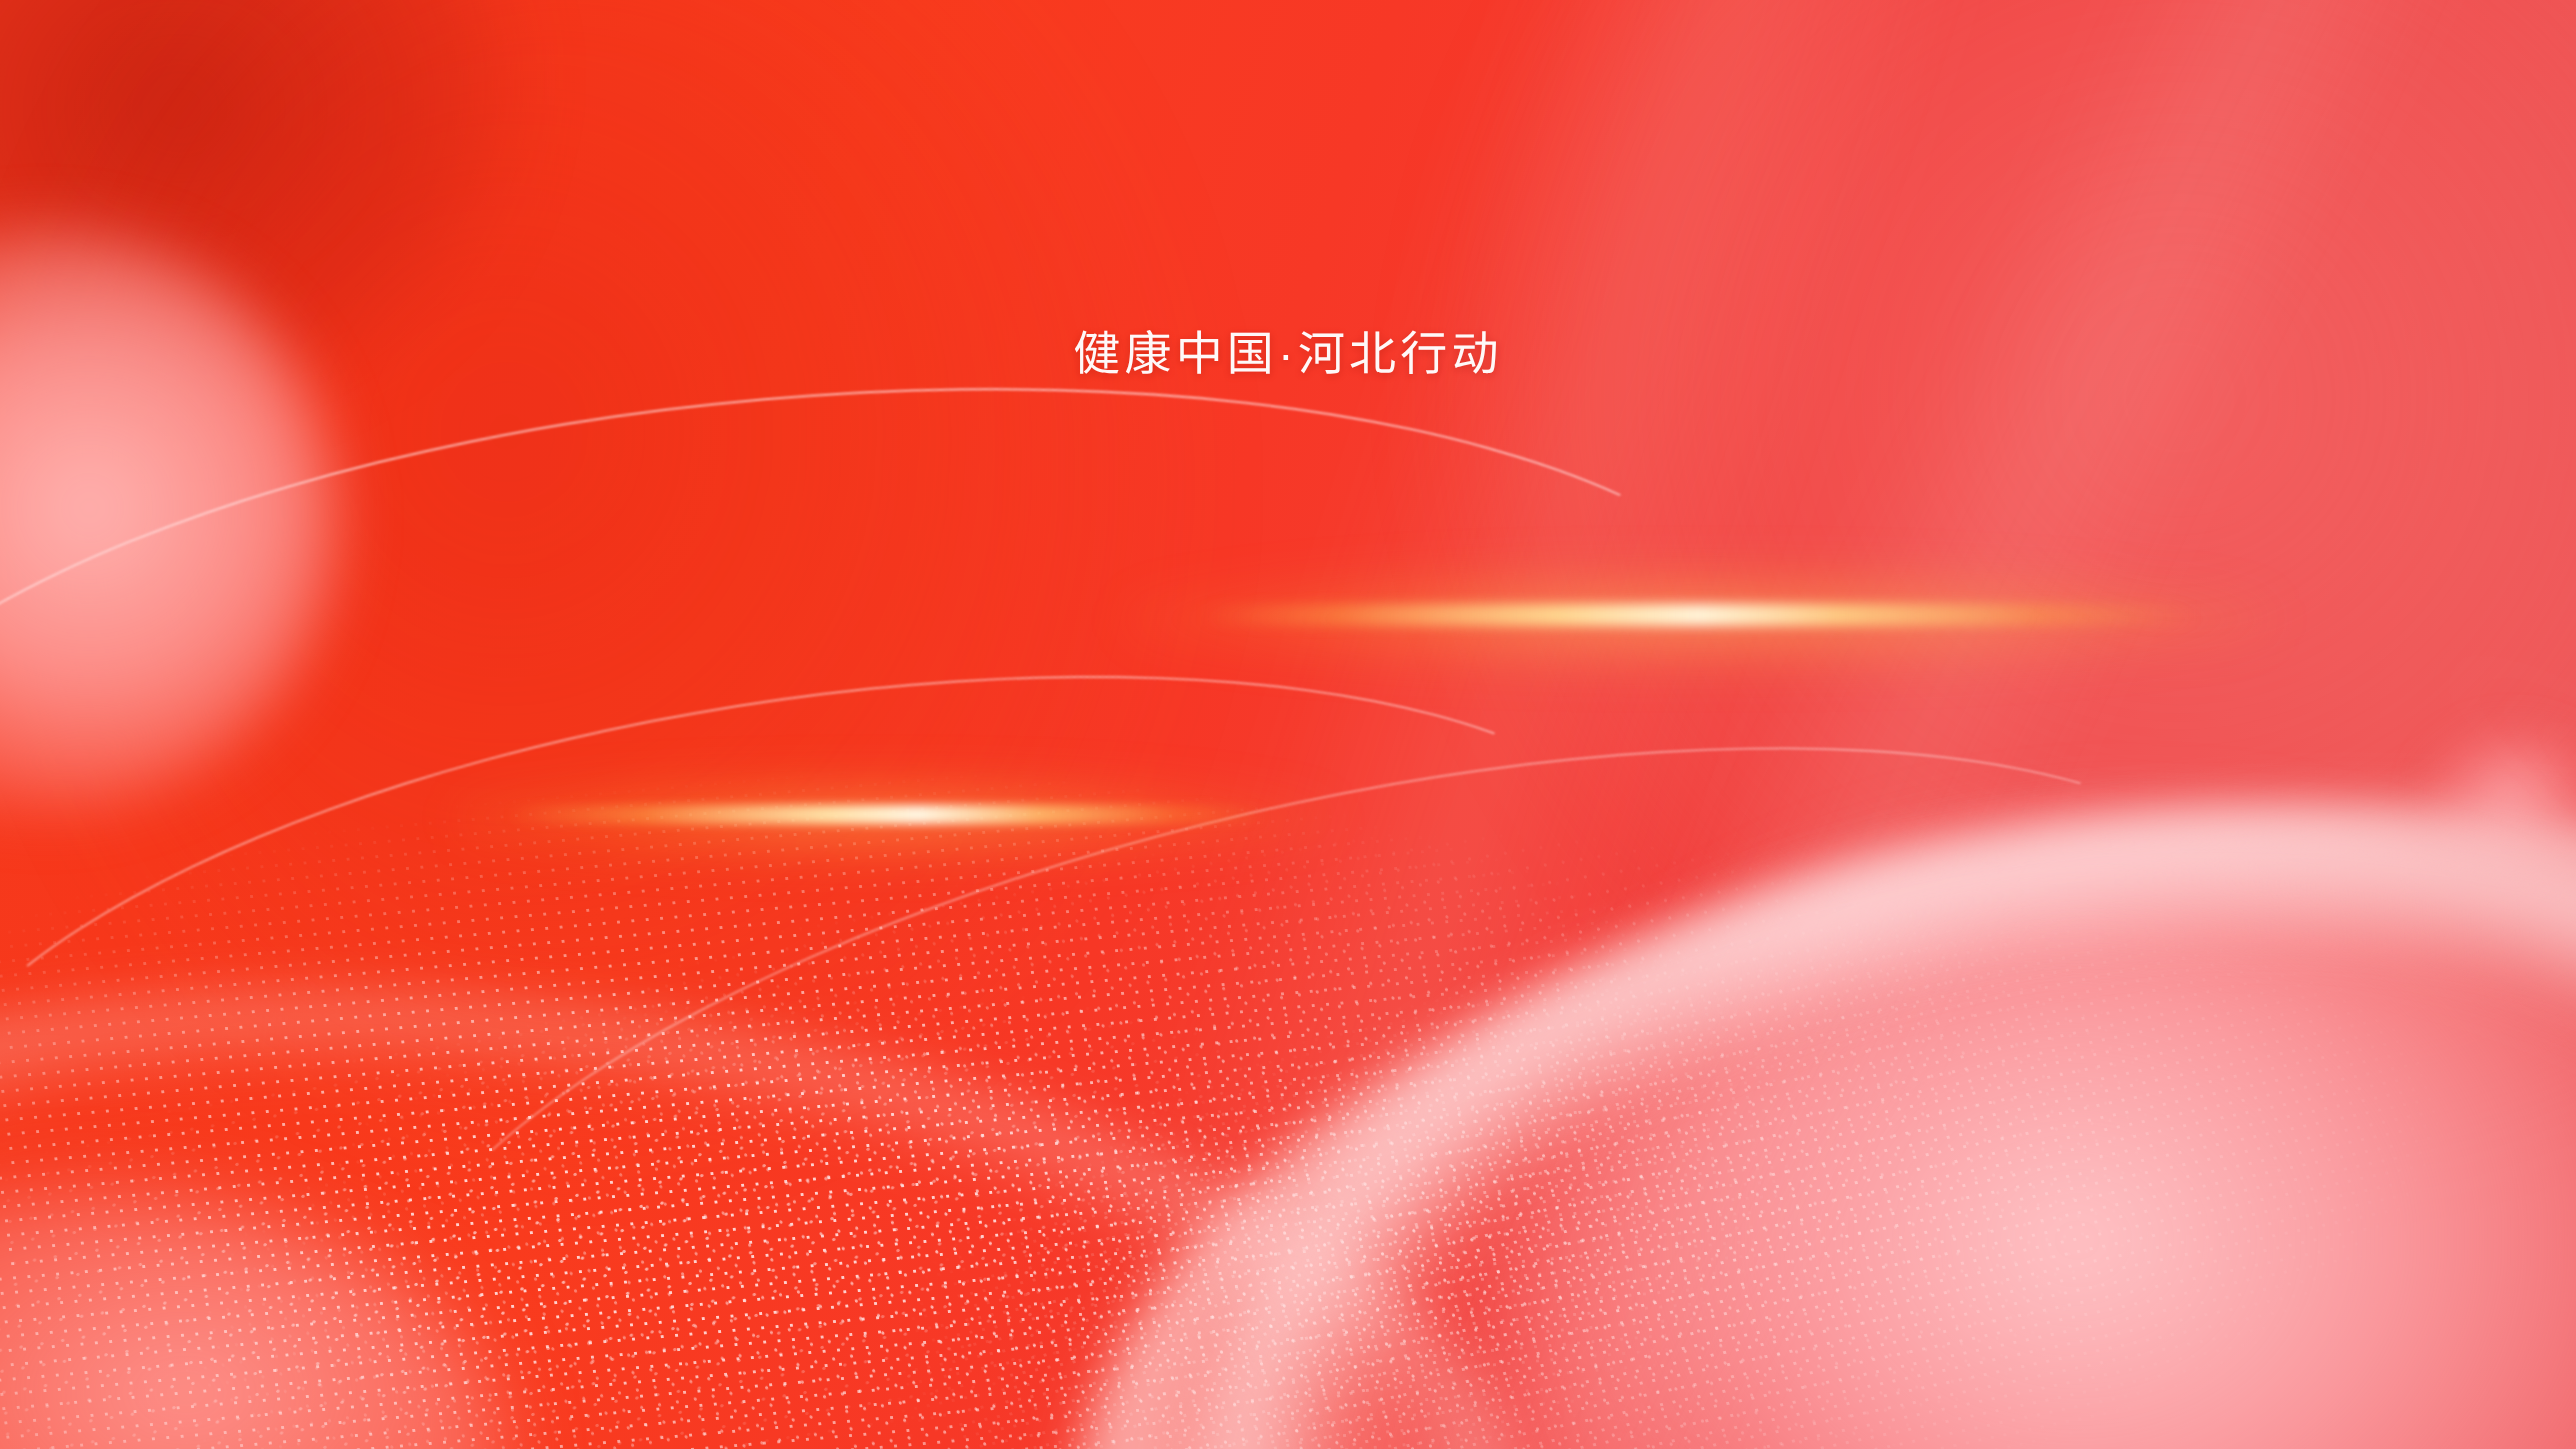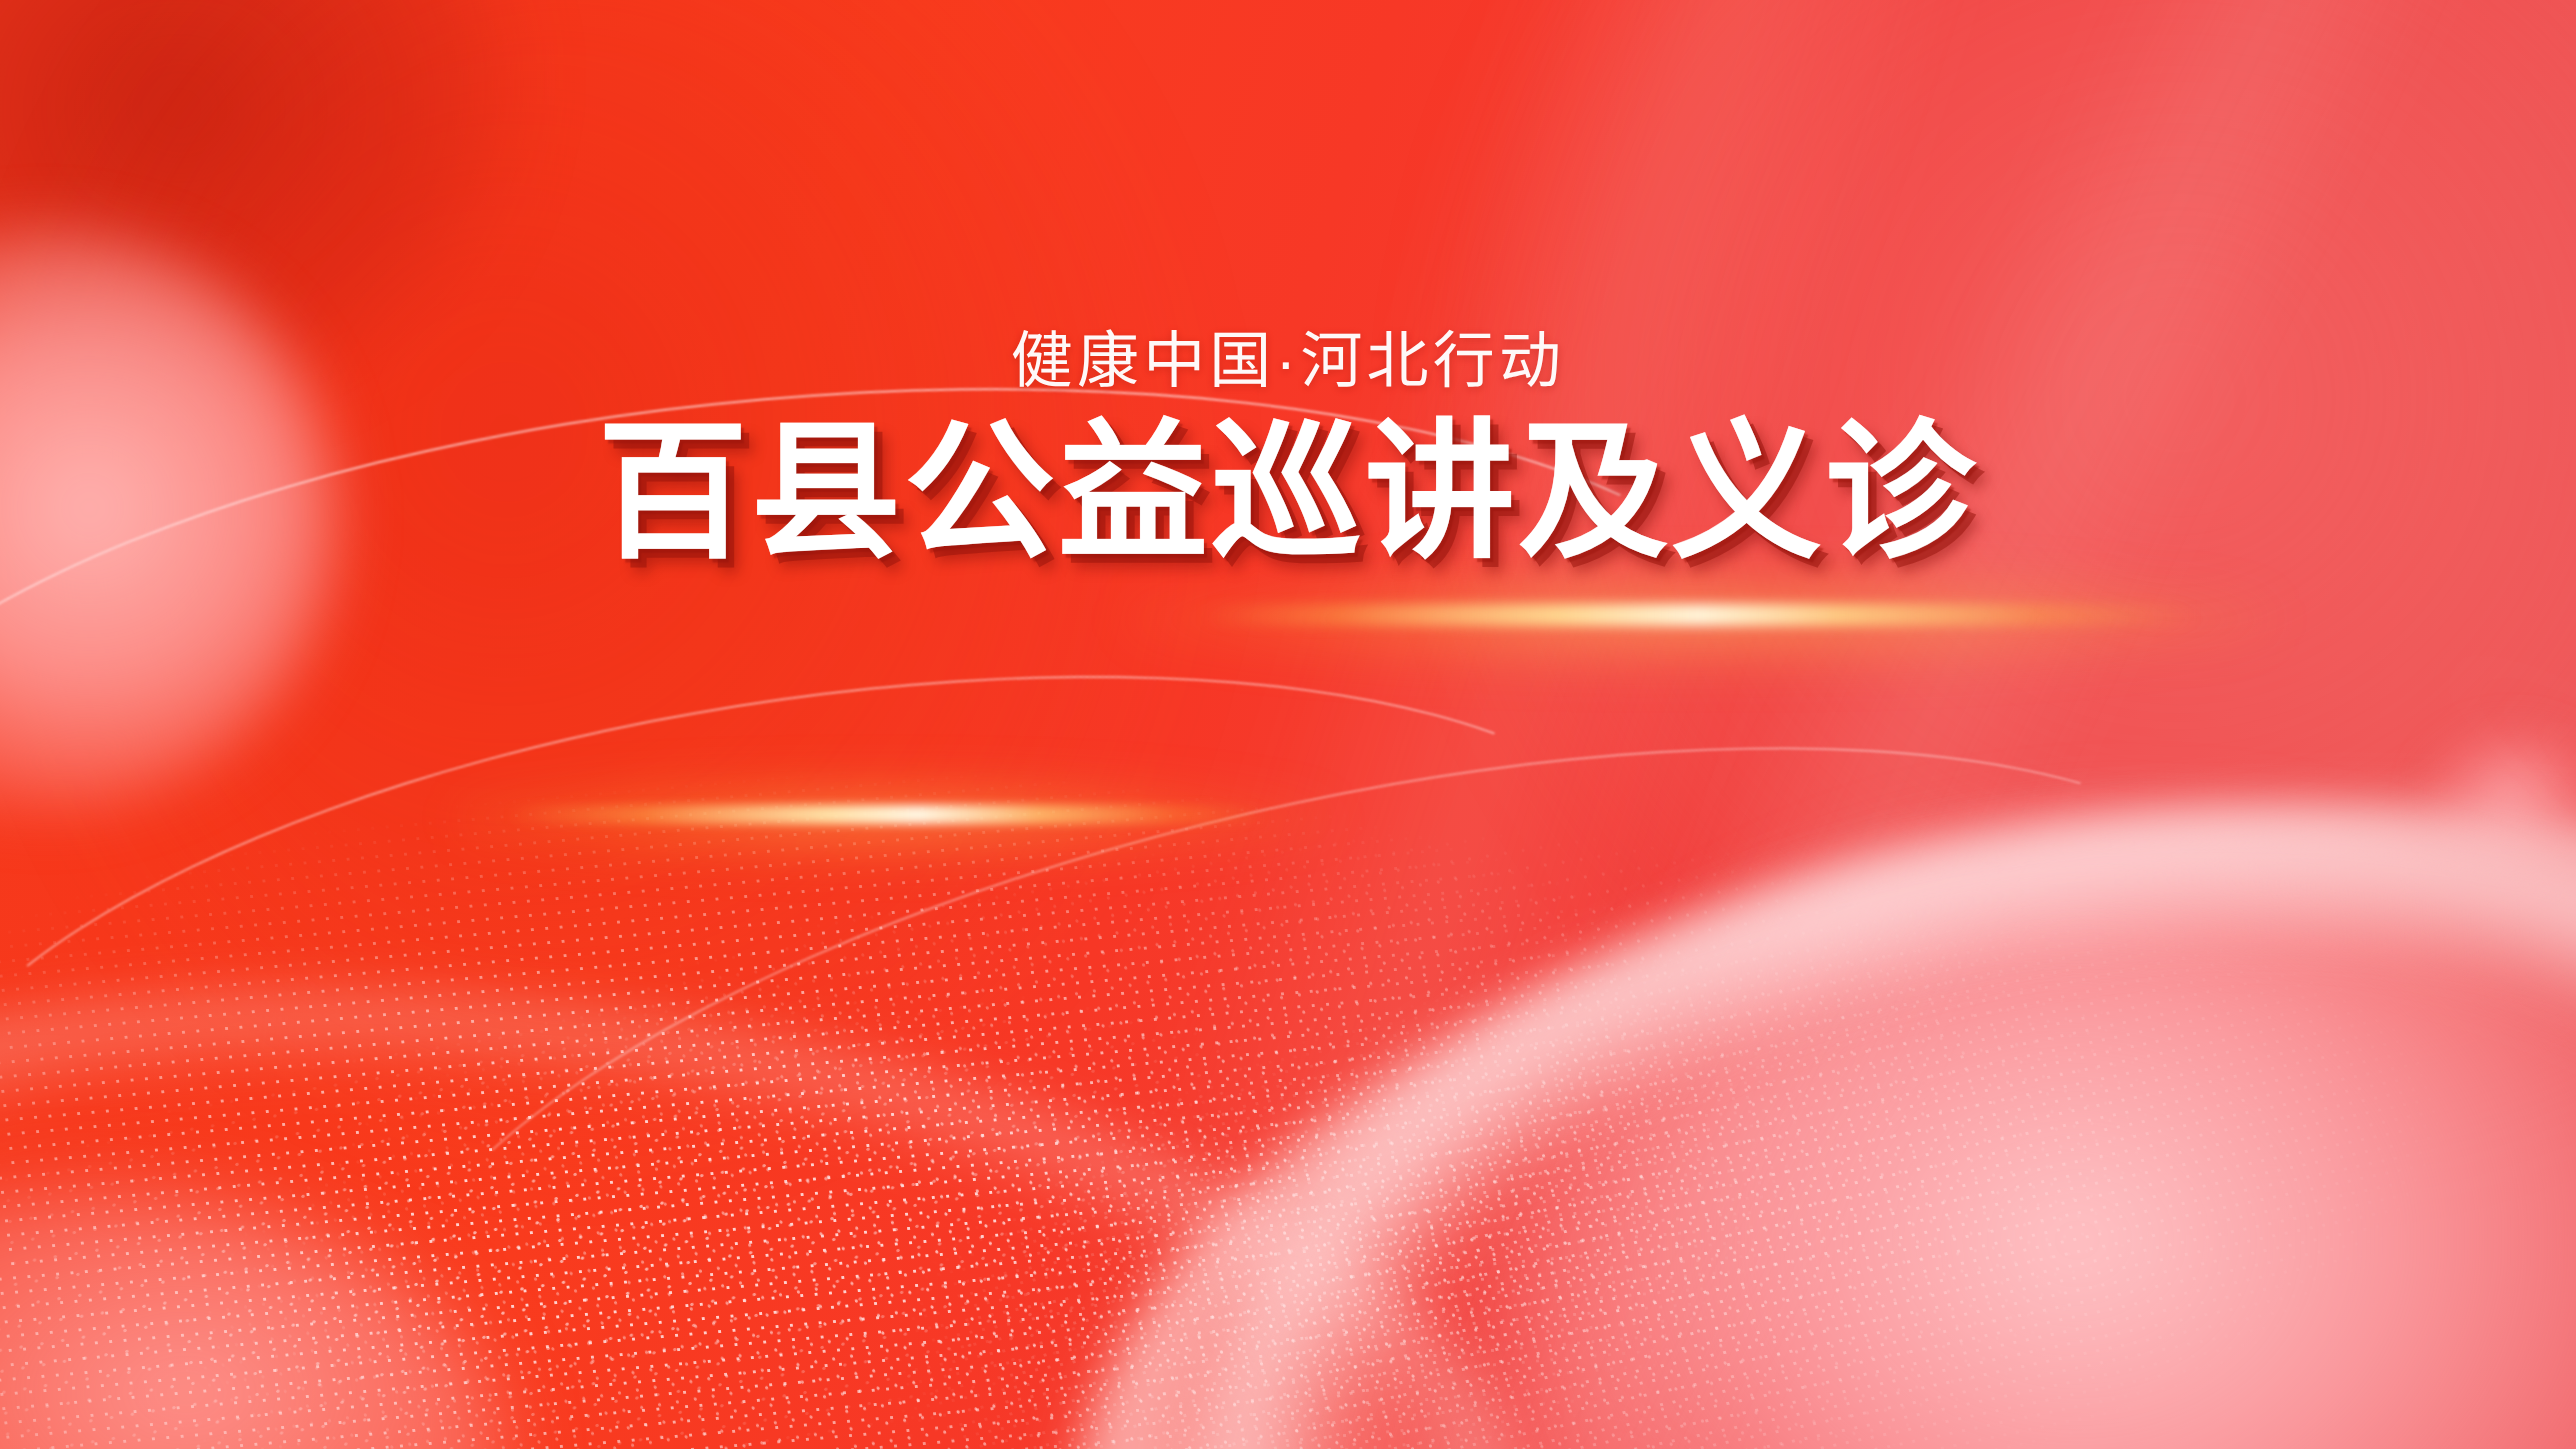--- a/index.html
+++ b/index.html
@@ -277,21 +277,21 @@
 
   
   #text-block {
     position: absolute;
     left: 0; right: 0; top: 0;
     text-align: center;
     z-index: 40;
   }
   #subtitle {
     margin-top: 330px;
-    font-size: 62px;
+    font-size: 47px;
     line-height: 1;
     letter-spacing: 4.2px;
     color: #ffffff;
     font-weight: 400;
     opacity: 0.97;
     text-shadow: 0 1.7px 8.5px rgba(150,15,5,0.35);
   }
   .headline {
     font-size: 150px;
     line-height: 1.22;
@@ -336,17 +336,16 @@
   <div class="crest" id="crest-2"></div>
   <div class="crest" id="crest-3"></div>
 
   <div class="flare" id="flare-upper-halo"></div>
   <div class="flare" id="flare-upper"></div>
   <div class="flare" id="flare-lower-halo"></div>
   <div class="flare" id="flare-lower"></div>
 
   <div id="text-block">
     <div id="subtitle">健康中国·河北行动</div>
-    <div class="headline" id="headline-2">百县公益巡讲及义诊</div>
   </div>
 
 </div>
 
 
 </body></html>

